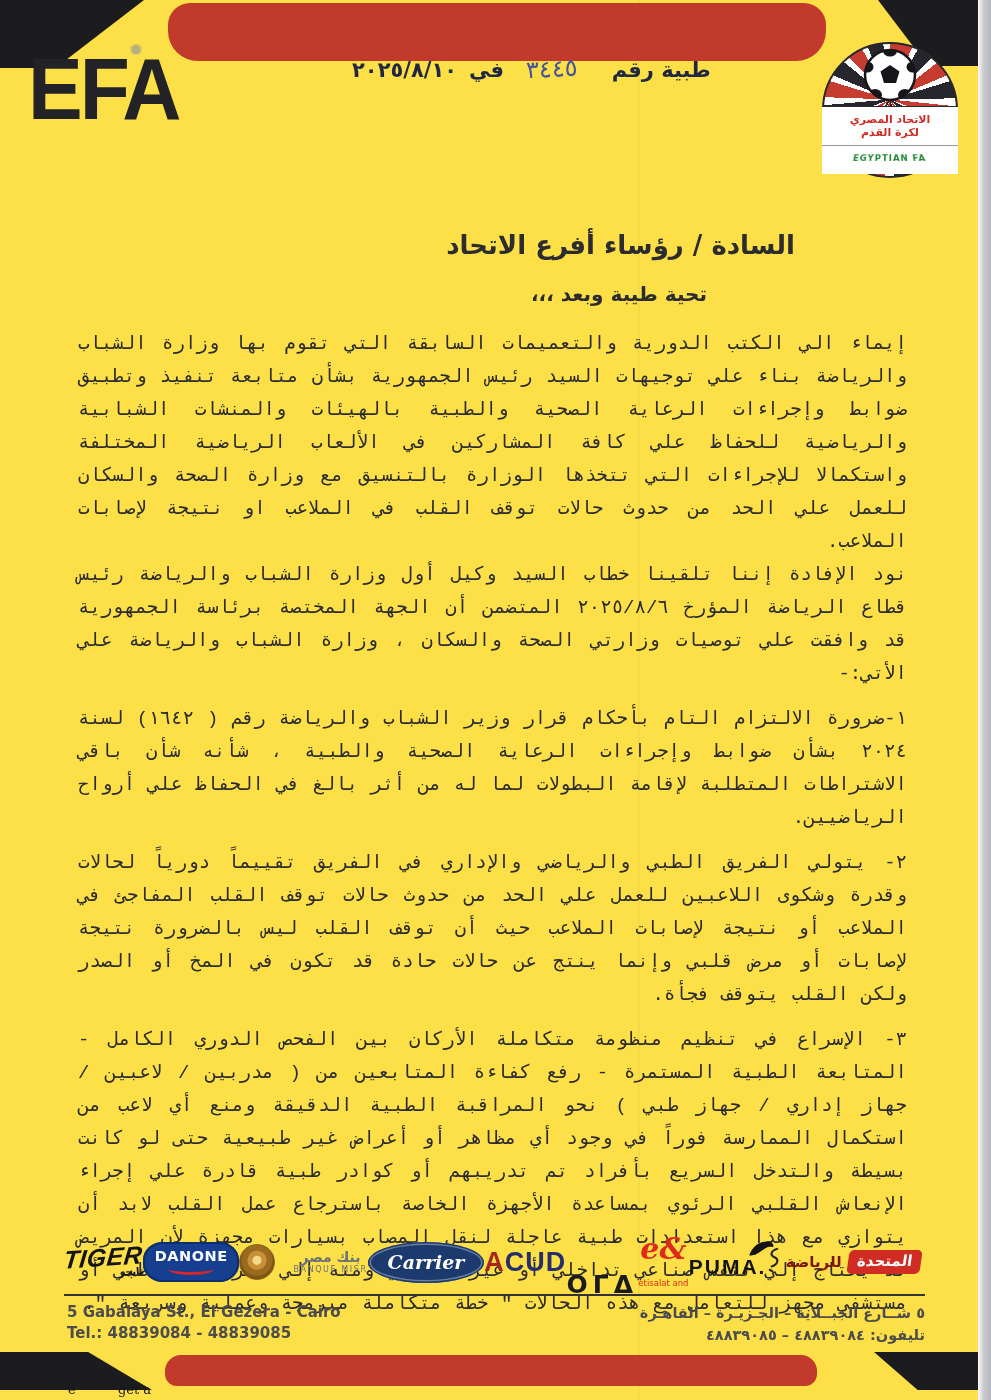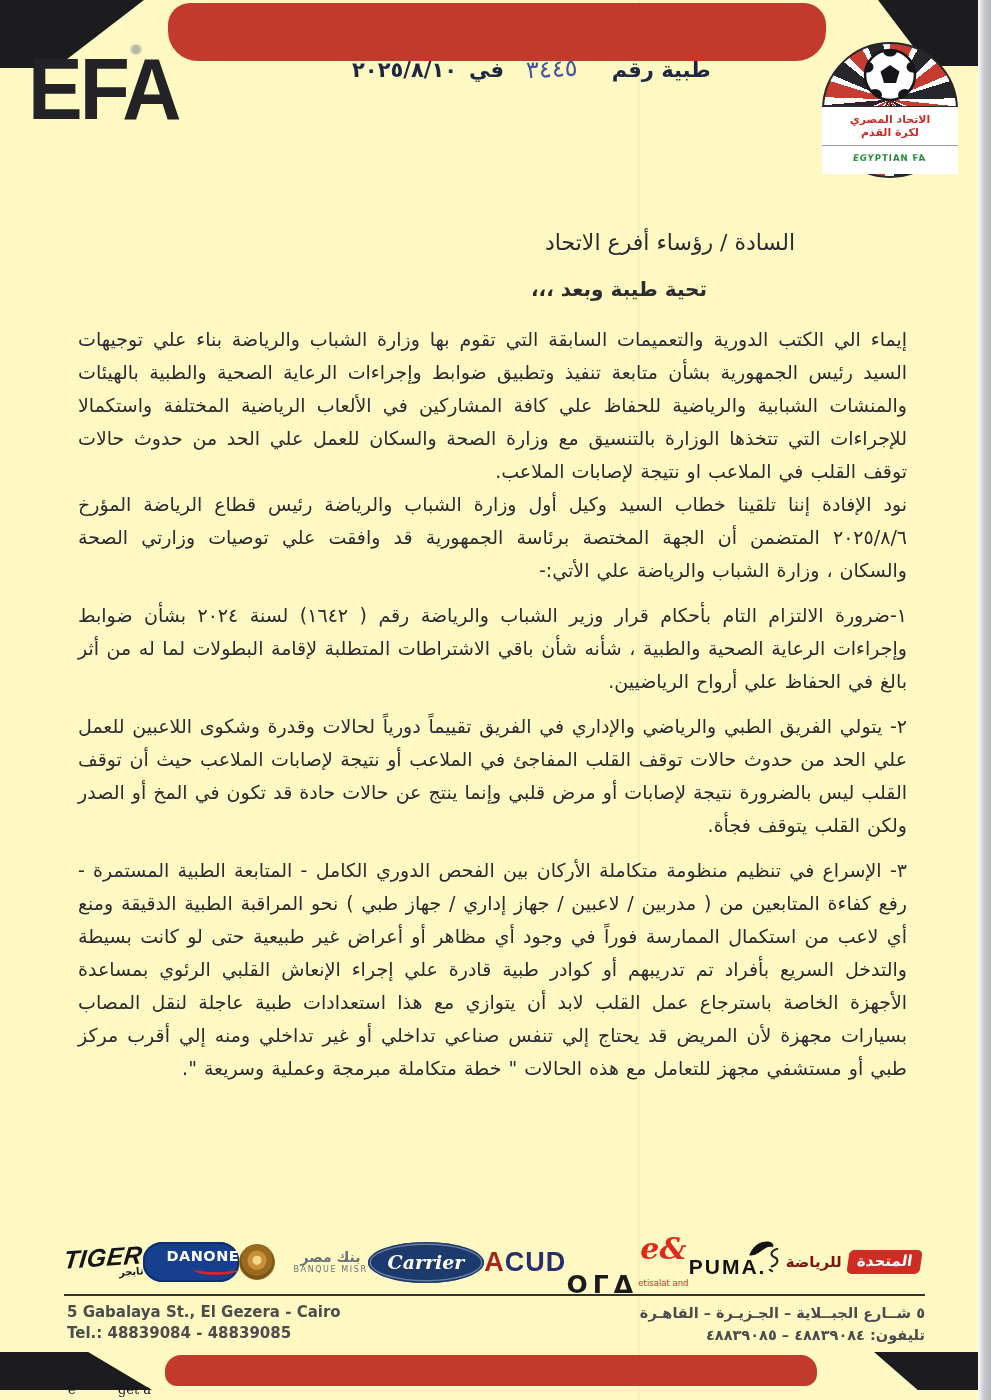--- a/index.html
+++ b/index.html
@@ -1,16 +1,16 @@
 <!DOCTYPE html>
 <html lang="ar"><head>
 <meta charset="utf-8">
 <style>
   html,body{margin:0;padding:0;background:#e8e8e8;}
-  .page{position:relative;width:991px;height:1400px;margin:0 auto;background:#fef9c3;
+  .page{position:relative;width:991px;height:1400px;margin:0 auto;background:#fde047;
         font-family:"DejaVu Sans",sans-serif;overflow:hidden;}
 
   
   .scan-edge{position:absolute;top:0;right:0;width:13px;height:100%;
              background:linear-gradient(to right,#fdfdfc 0,#e9e3e6 20%,#c6c9cd 45%,#b4b8bd 100%);}
   .fold-line{position:absolute;top:0;left:638px;width:2px;height:100%;background:rgba(60,60,70,.045);}
   .smudge{position:absolute;left:128px;top:44px;width:16px;height:11px;border-radius:50%;
           background:radial-gradient(circle,#8d939b 0 35%,transparent 70%);opacity:.65;}
   .artifact-text{position:absolute;top:1382px;font-family:"DejaVu Serif",serif;font-size:13px;color:#17171a;}
   .artifact-e{left:68px;} .artifact-geta{left:118px;}
@@ -44,38 +44,38 @@
   .crest-band{position:absolute;left:0;right:0;top:64px;height:38px;background:#fff;
               border-top:1.5px solid #2b2b2e;border-bottom:1px solid #9a9aa0;
               display:flex;flex-direction:column;align-items:center;justify-content:center;}
   .crest-band div{color:#cf2b26;font-weight:bold;font-size:11px;line-height:13px;direction:rtl;}
   .crest-bottom{position:absolute;left:0;right:0;top:103.5px;height:28px;background:#fff;text-align:center;}
   .crest-caption{display:inline-block;margin-top:1px;color:#1e8636;font-size:8.5px;font-weight:bold;
                  letter-spacing:1px;transform:perspective(60px) rotateX(18deg);}
 
   
   .letter{position:absolute;top:230px;left:78px;right:84px;direction:rtl;color:#2c2b30;}
-  .recipient{font-size:22px;font-weight:normal;margin:0 112px 0 0;}
+  .recipient{font-size:26px;font-weight:bold;margin:0 112px 0 0;}
   .salutation{font-size:20px;font-weight:bold;margin:22px 200px 0 0;}
-  .letter p{margin:0;font-size:19px;line-height:33px;text-align:justify;word-spacing:1px;}
+  .letter p{margin:0;font-size:19px;line-height:33px;text-align:justify;word-spacing:1px;font-family:Liberation Mono, monospace;}
   .p-first{margin-top:22px !important;}
   .list-item{margin-top:12px !important;}
 
   
   .sponsors{position:absolute;top:1231px;left:64px;right:70px;height:62px;
             display:flex;align-items:center;justify-content:space-between;}
   .sponsor{display:flex;flex-direction:column;align-items:center;justify-content:center;}
 
   .tiger-wrap{transform:rotate(-4deg);}
   .tiger-text{font-style:italic;font-weight:900;font-size:25px;letter-spacing:.5px;color:#151518;
               transform:skewX(-10deg);font-family:"Liberation Sans",sans-serif;line-height:1;}
   .tiger-ar{font-size:10px;color:#151518;margin-top:-2px;align-self:flex-end;font-weight:bold;}
 
   .danone{width:96px;height:40px;background:#16408f;border-radius:20px/18px;display:flex;
-          flex-direction:column;align-items:flex-end;justify-content:center;box-shadow:inset 0 0 0 2px #0e2f6e;}
+          flex-direction:column;align-items:center;justify-content:center;box-shadow:inset 0 0 0 2px #0e2f6e;}
   .danone-text{color:#fff;font-weight:bold;font-size:14.5px;letter-spacing:.5px;line-height:1;}
   .danone-smile{width:46px;height:9px;border-bottom:3px solid #d7262c;border-radius:50%;margin-top:-1px;}
 
   .bm{flex-direction:row;gap:18px;}
   .bm-icon{width:34px;height:34px;border-radius:50%;
            background:radial-gradient(circle at 50% 45%,#f3d98c 0 4px,#c89138 5px 9px,#9a6b1f 10px 15px,#7c5414 16px);
            border:1px solid #8d6a1c;}
   .bm-texts{display:flex;flex-direction:column;align-items:center;}
   .bm-ar{font-size:14px;font-weight:bold;color:#697079;line-height:15px;direction:rtl;}
   .bm-en{font-size:8px;font-weight:normal;letter-spacing:1.6px;color:#697079;}

